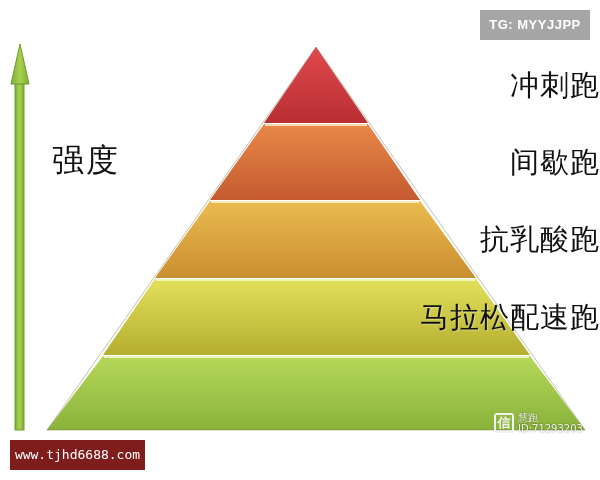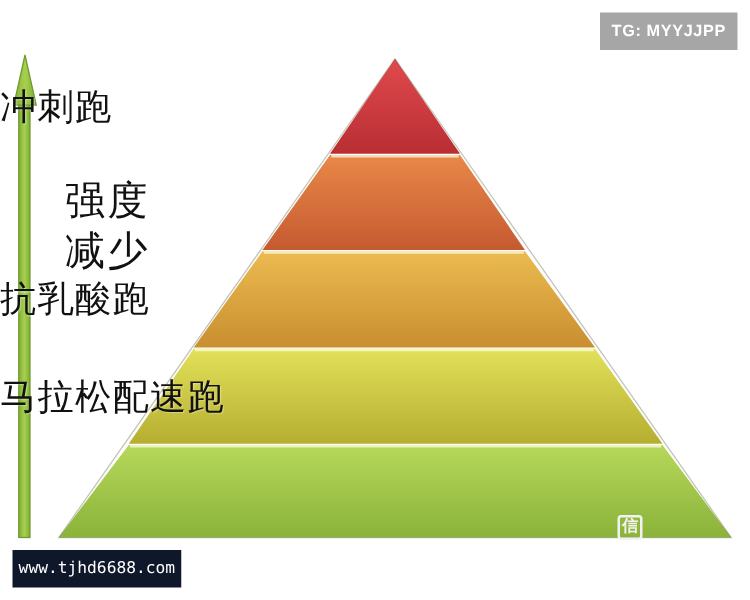--- a/index.html
+++ b/index.html
@@ -1,27 +1,27 @@
 <!DOCTYPE html>
 <html><head>
 <meta charset="utf-8">
 <style>
   html, body { margin: 0; padding: 0; }
   body { width: 600px; height: 480px; background: #ffffff; position: relative; overflow: hidden;
          font-family: "DejaVu Sans", sans-serif; }
   .stage { position: absolute; left: 0; top: 0; width: 600px; height: 480px; }
-  .tier-label { position: absolute; left: 0; width: 600px; text-align: left;
+  .tier-label { position: absolute; left: 0; width: 600px; text-align: right;
                 font-size: 29px; color: #111; text-shadow: 1px 1px 1px rgba(255,255,255,0.35);
                 letter-spacing: 1px; }
   .side-text { position: absolute; left: 52px; top: 140px; font-size: 32px; line-height: 40px;
                color: #111; letter-spacing: 2px; }
   .tag-tr { position: absolute; left: 480px; top: 10px; width: 110px; height: 30px; background: #a6a6a6;
             color: #ffffff; font-size: 13px; font-weight: bold; line-height: 30px; text-align: center;
             font-family: "Liberation Sans", sans-serif; letter-spacing: 0.5px; }
-  .tag-bl { position: absolute; left: 10px; top: 440px; width: 135px; height: 30px; background: #0f172a;
+  .tag-bl { position: absolute; left: 10px; top: 440px; width: 135px; height: 30px; background: #7f1d1d;
             color: #ffffff; font-size: 13px; line-height: 30px; text-align: center;
             font-family: "DejaVu Sans Mono", monospace; }
   .wm { position: absolute; left: 494px; top: 412px; display: flex; align-items: center; gap: 4px; color: #f2f2f2; }
   .wm-logo { width: 20px; height: 20px; border: 2px solid #f2f2f2; border-radius: 3px; box-sizing: border-box;
              font-size: 13px; line-height: 16px; text-align: center; color: #f2f2f2; font-weight: bold; }
   .wm-text { display: flex; flex-direction: column; font-size: 10px; line-height: 11px; text-shadow: 0 0 2px rgba(0,0,0,0.5); }
 </style>
 </head>
 <body>
 
@@ -68,27 +68,31 @@
     <g stroke="rgba(255,255,230,0.7)" stroke-width="2">
       <line x1="265" y1="125" x2="367" y2="125"></line>
       <line x1="211" y1="202" x2="419" y2="202"></line>
       <line x1="156" y1="280" x2="475" y2="280"></line>
       <line x1="104" y1="357" x2="529" y2="357"></line>
     </g>
     <polygon points="316,47 585,430 47,430" fill="none" stroke="rgba(80,80,40,0.35)" stroke-width="1"></polygon>
   </svg>
 
   <div class="tier-label" style="top:66px">冲刺跑</div>
+  <div class="tier-label" style="top:143px">间歇跑</div>
   <div class="tier-label" style="top:298px">马拉松配速跑</div>
   <div class="tier-label" style="top:220px">抗乳酸跑</div>
 
   <div class="side-text">
     <div>强度</div>
-    <div>减少</div>
   </div>
 
   <div class="tag-tr">TG: MYYJJPP</div>
   <div class="tag-bl">www.tjhd6688.com</div>
 
   <div class="wm">
     <div class="wm-logo">信</div>
+    <div class="wm-text">
+      <span>慧跑</span>
+      <span>ID:71293203</span>
+    </div>
   </div>
 </div>
 
 </body></html>

